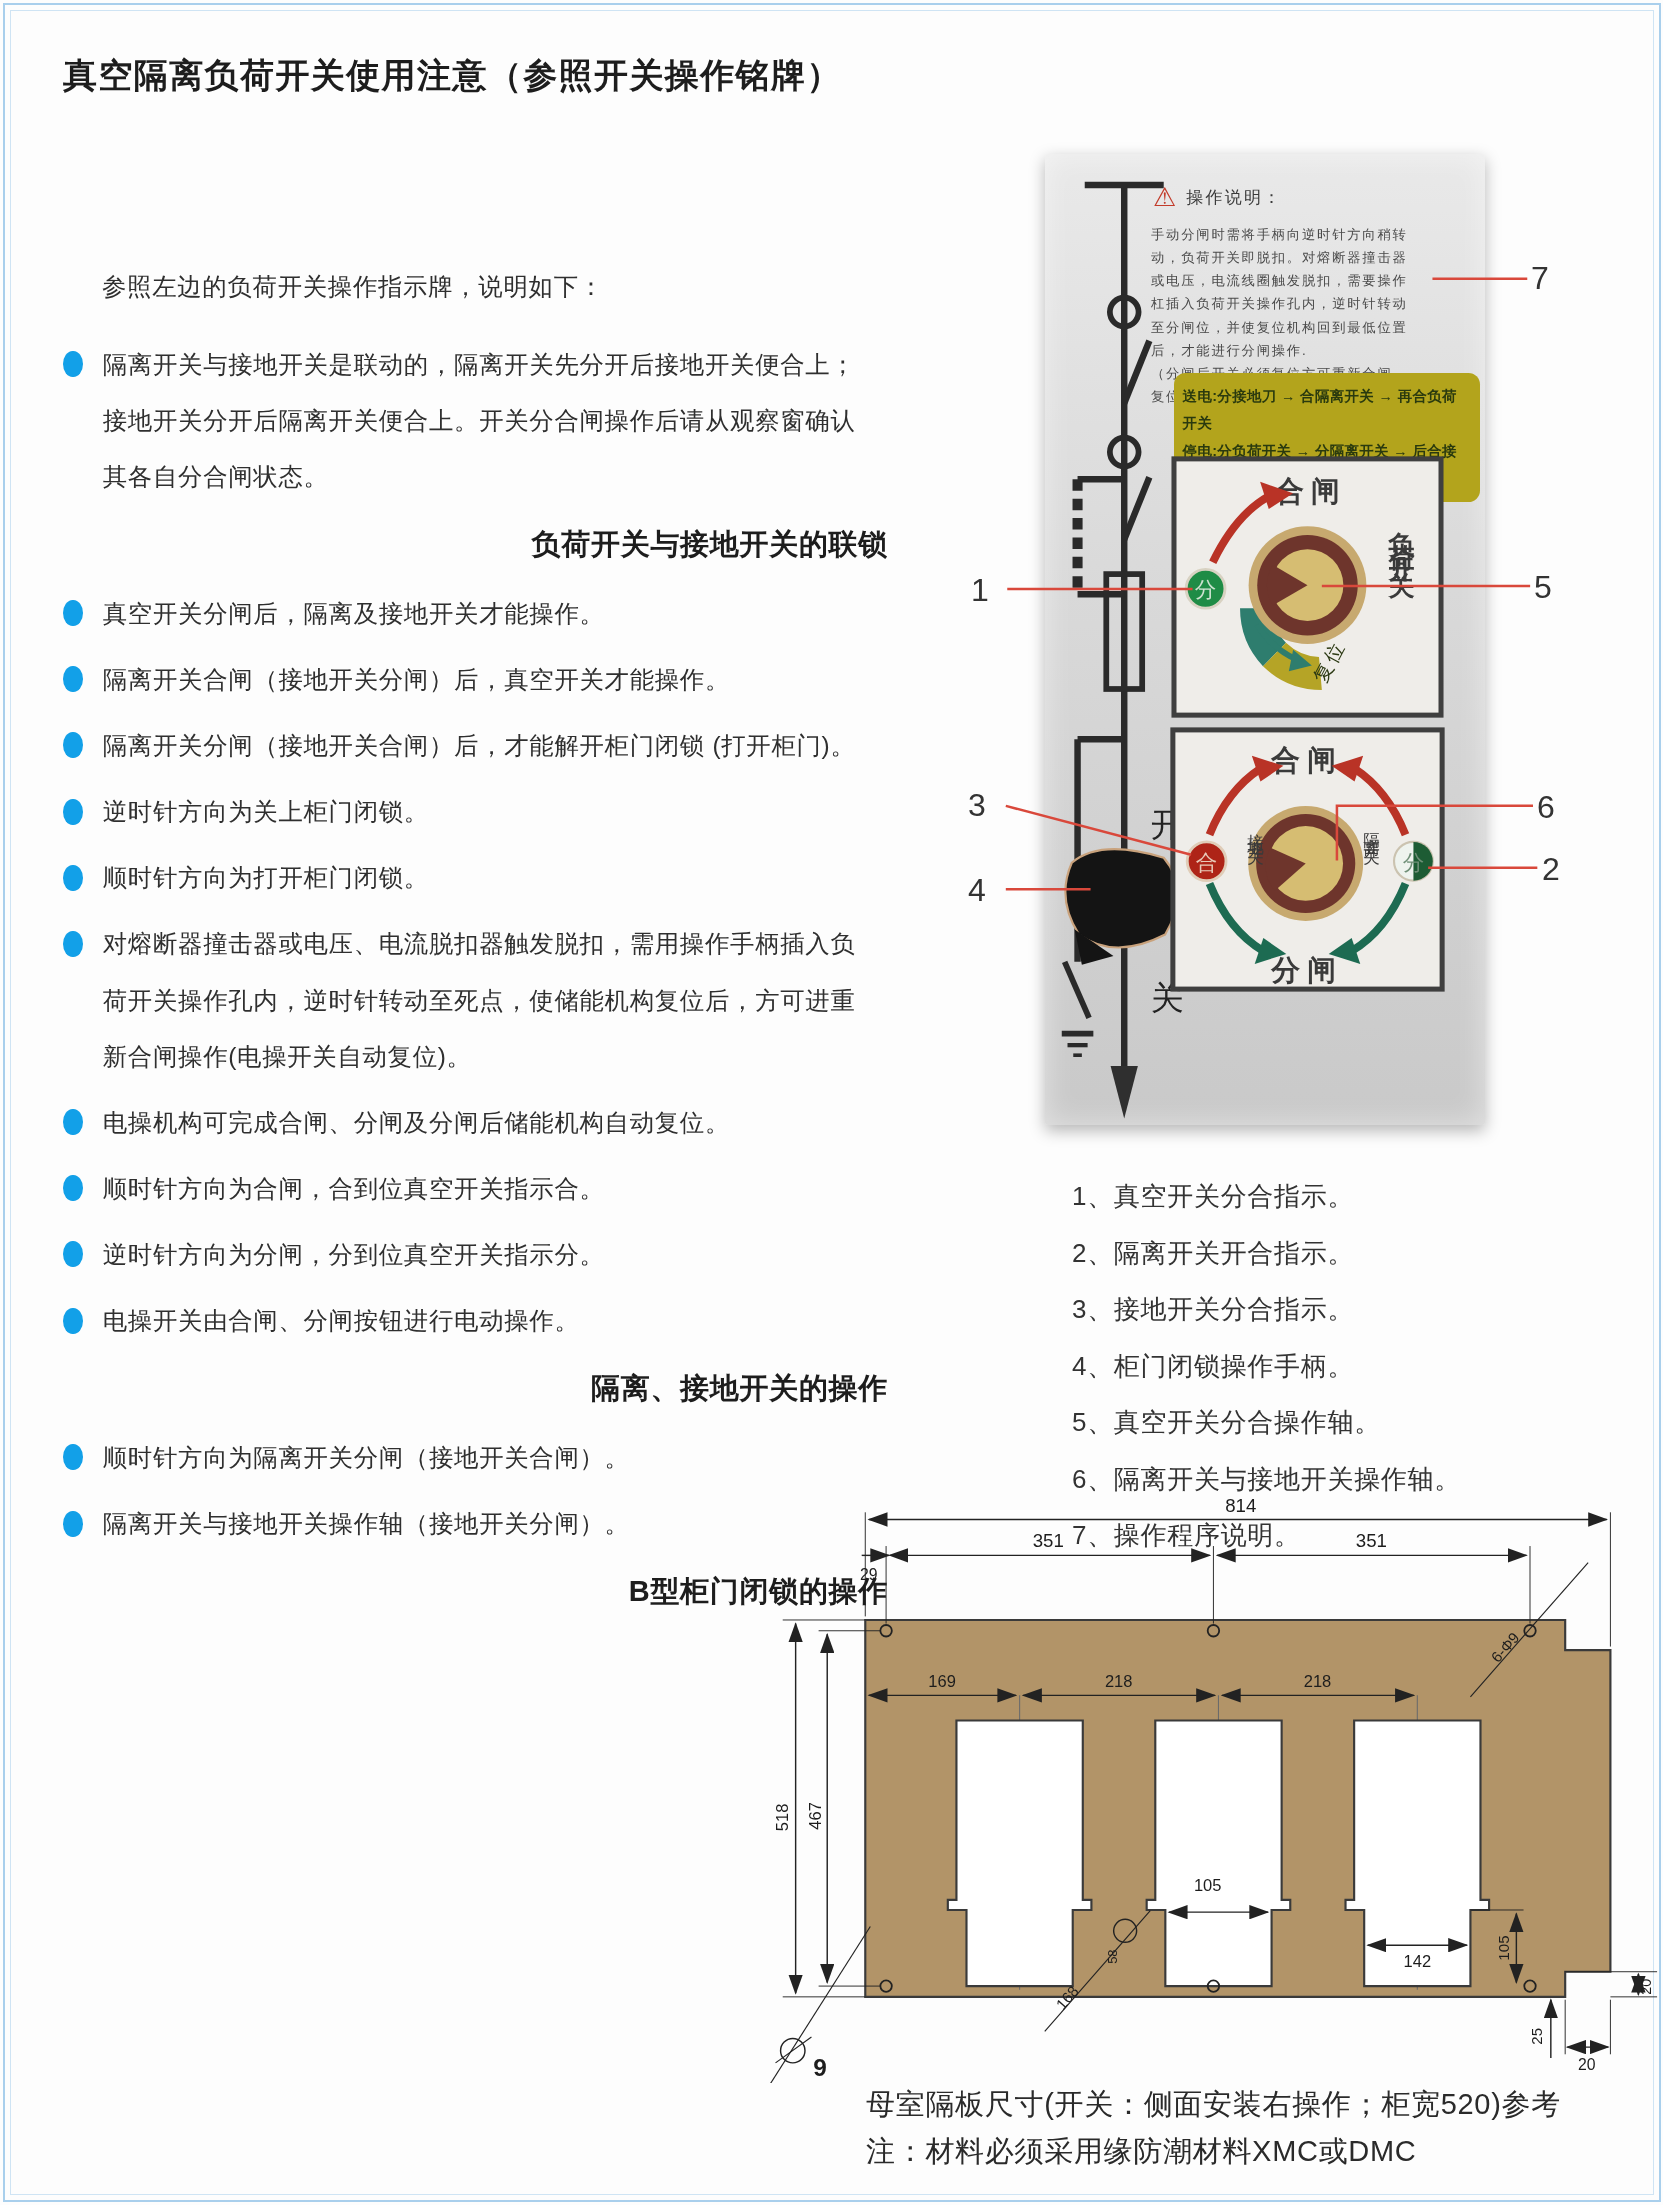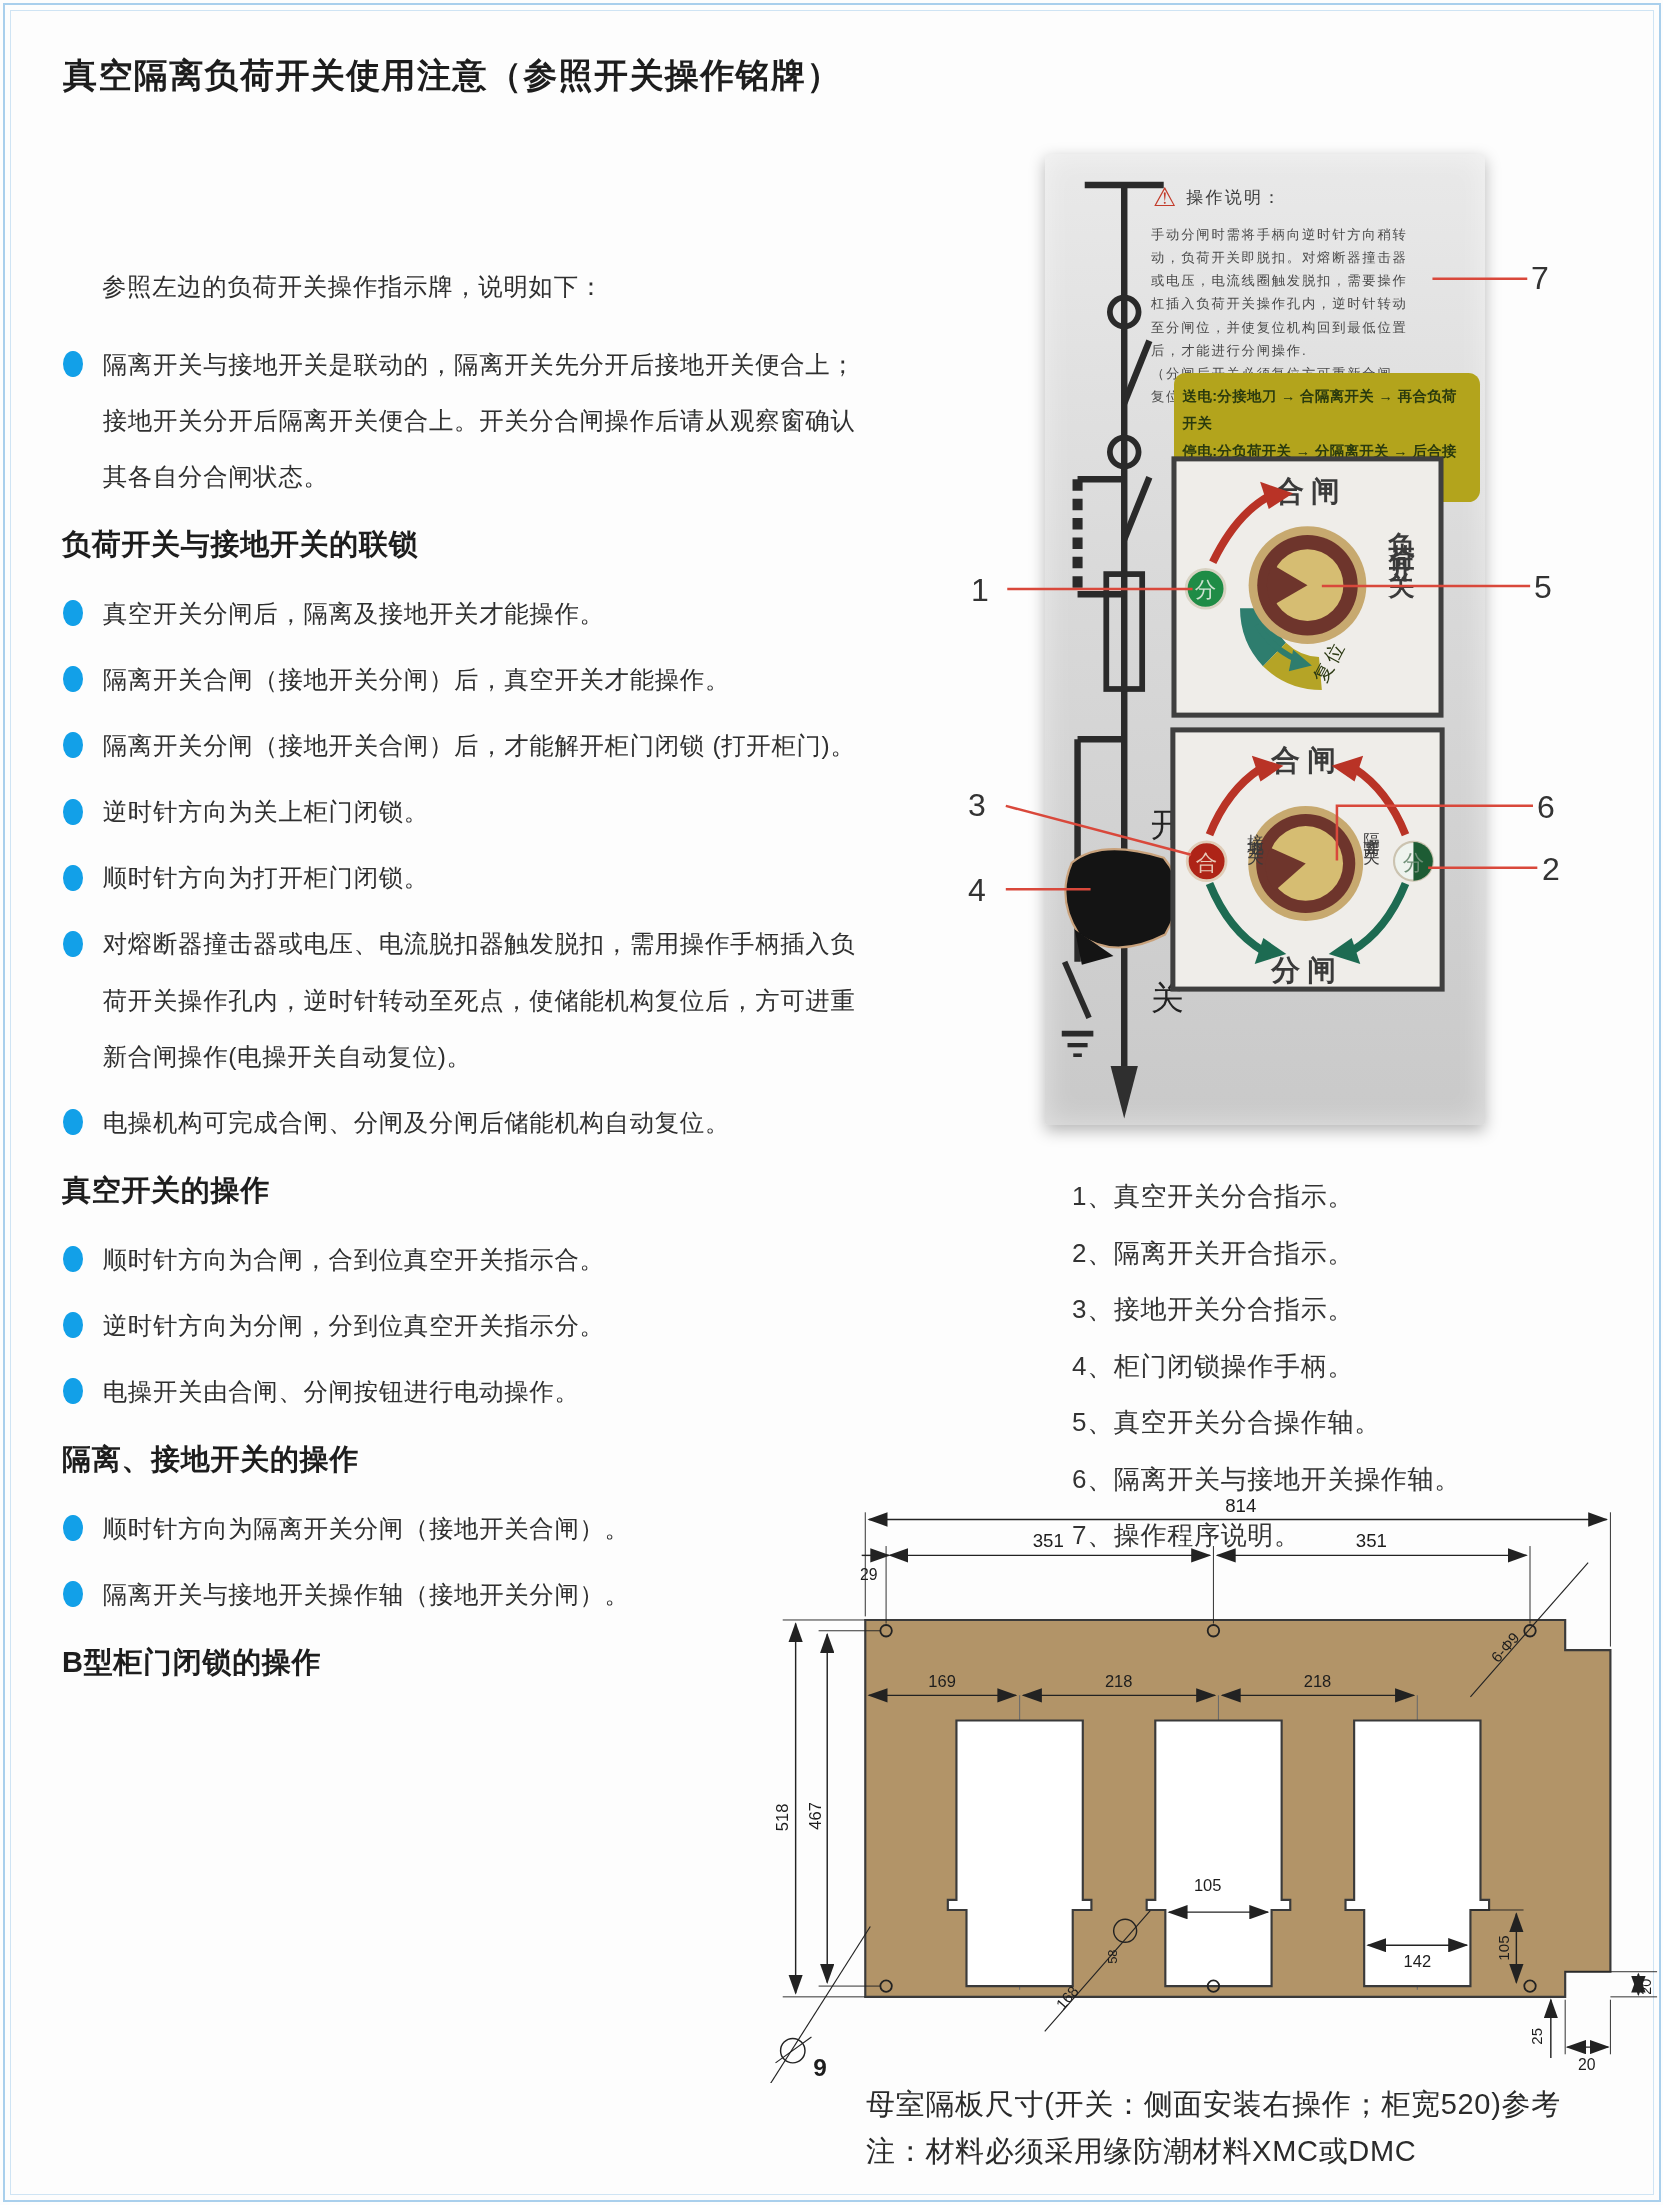--- a/index.html
+++ b/index.html
@@ -5,21 +5,21 @@
   html,body{margin:0;padding:0;background:#9aa0a6;}
   .page{position:relative;width:1664px;height:2205px;background:#fdfdfd;overflow:hidden;
         font-family:"Liberation Sans","DejaVu Sans",sans-serif;color:#2b2b2b;}
   .frame-outer{position:absolute;inset:2.9px;border:2.2px solid #a9cfec;pointer-events:none;}
   .frame-inner{position:absolute;inset:10px;border:1.4px solid #cfe4f4;pointer-events:none;}
 
   .title{position:absolute;left:63px;top:53px;font-size:34px;font-weight:700;letter-spacing:1.4px;color:#1d1d1d;}
 
   .left-col{position:absolute;left:62px;top:259px;width:826px;font-size:24.4px;letter-spacing:0.7px;color:#2f2f2f;}
   .intro{margin:0 0 21.5px 0;padding-left:40px;line-height:2.3;}
-  .sec-h{font-size:29px;font-weight:700;color:#1d1d1d;margin:18.7px 0 21.5px 0;line-height:1.4;}
+  .sec-h{font-size:29px;font-weight:700;color:#1d1d1d;margin:18.7px 0 21.5px 0;line-height:1.4;text-align:right;}
   .bullet{display:flex;align-items:flex-start;margin:0 0 10px 0;}
   .dot{width:19.4px;height:26px;border-radius:50%;background:#12a0e8;flex:0 0 auto;margin:14.4px 20px 0 1.4px;}
   .btxt{line-height:2.3;width:769px;}
 
   
   .plate{position:absolute;left:1045px;top:154px;width:440px;height:971px;border-radius:2.9px;
          background:linear-gradient(180deg,#e9e9e9 0%,#d9d9d9 45%,#c9c9c9 100%);
          box-shadow:0 5.7px 16px rgba(0,0,0,.28),inset 0 0 29px rgba(255,255,255,.5);}
   .warn-head{position:absolute;left:108px;top:30px;display:flex;align-items:center;gap:10px;}
   .warn-ico{font-size:26px;color:#c23b2a;line-height:1;}
@@ -83,21 +83,20 @@
       </div>
     <div class="bullet">
         <span class="dot"></span>
         <span class="btxt">对熔断器撞击器或电压、电流脱扣器触发脱扣，需用操作手柄插入负荷开关操作孔内，逆时针转动至死点，使储能机构复位后，方可进重新合闸操作(电操开关自动复位)。</span>
       </div>
     <div class="bullet">
         <span class="dot"></span>
         <span class="btxt">电操机构可完成合闸、分闸及分闸后储能机构自动复位。</span>
       </div>
 
-    <div class="sec-h">真空开关的操作</div>
     <div class="bullet">
         <span class="dot"></span>
         <span class="btxt">顺时针方向为合闸，合到位真空开关指示合。</span>
       </div>
     <div class="bullet">
         <span class="dot"></span>
         <span class="btxt">逆时针方向为分闸，分到位真空开关指示分。</span>
       </div>
     <div class="bullet">
         <span class="dot"></span>

